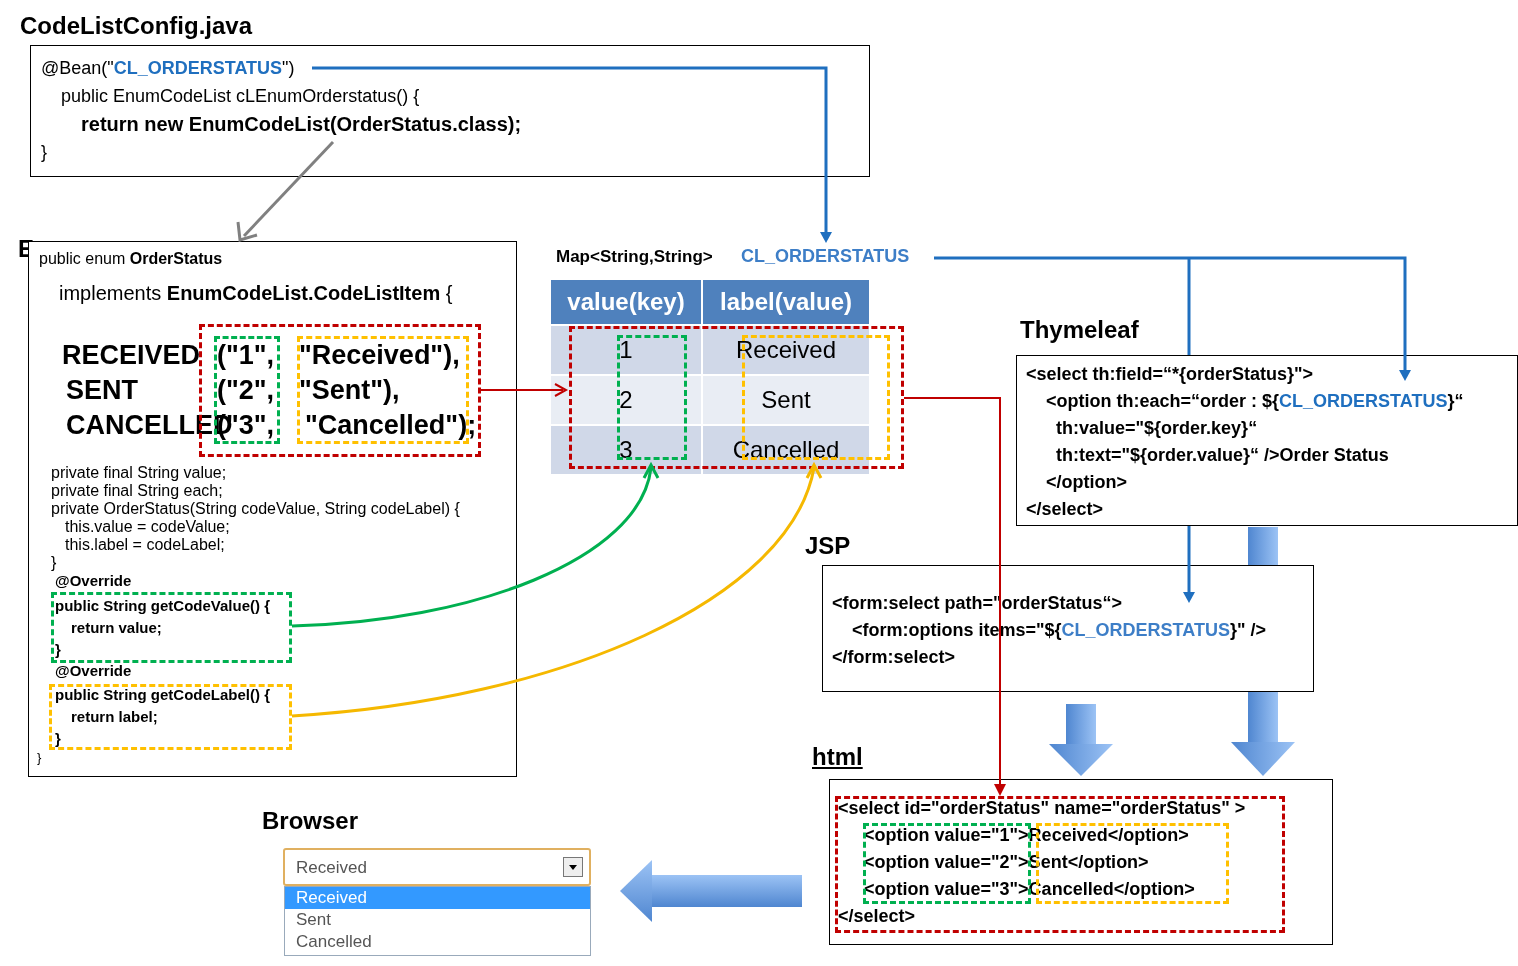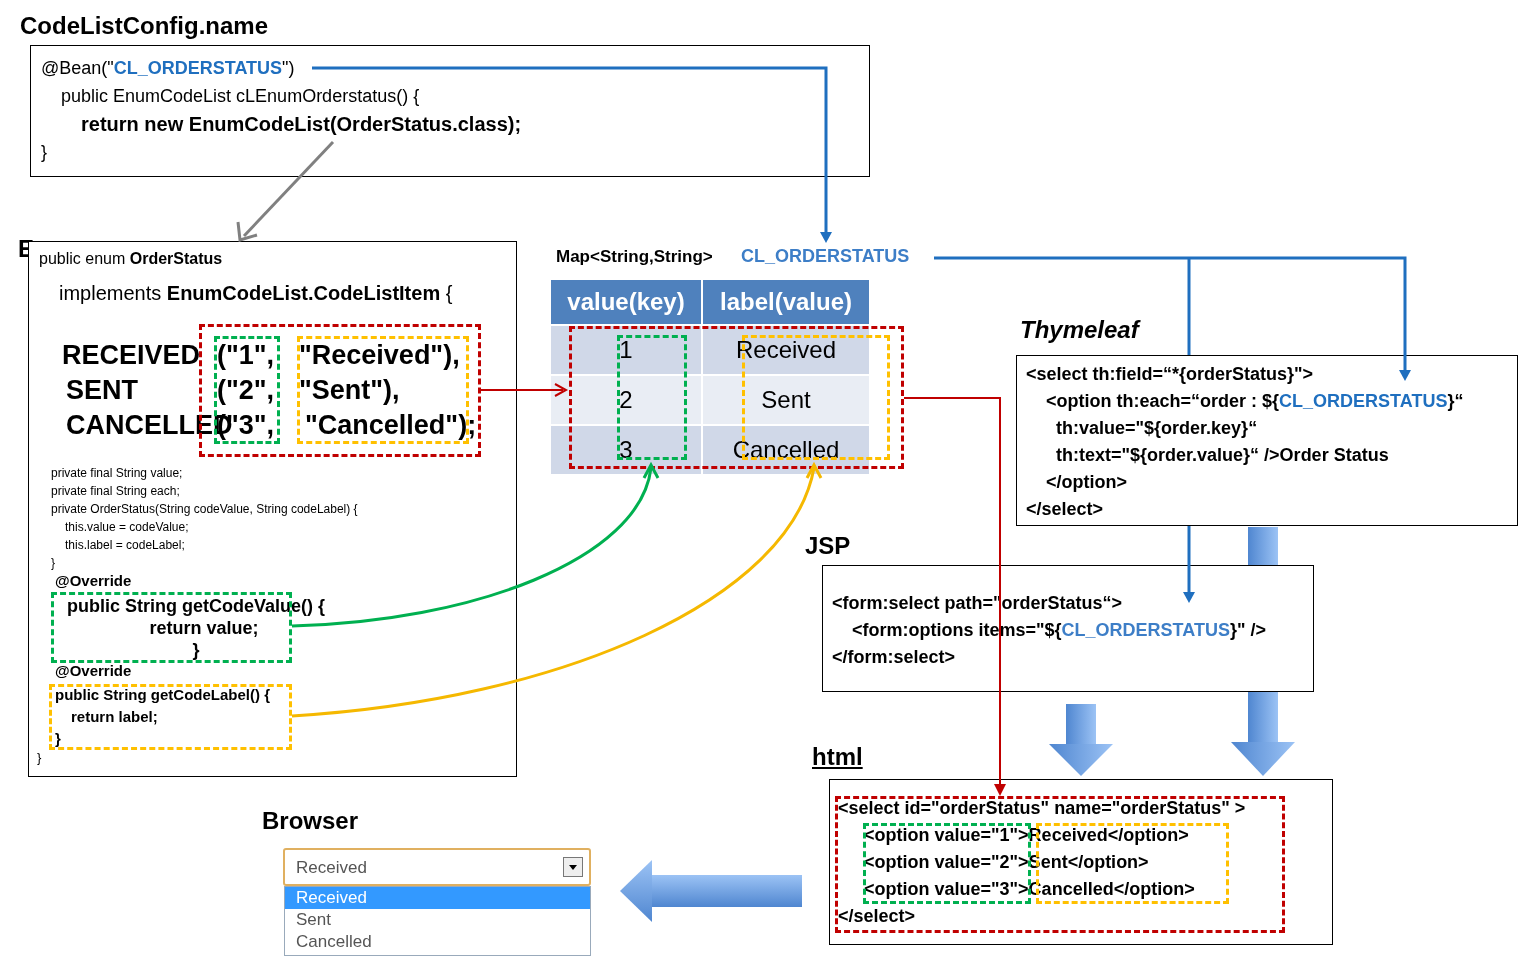--- a/index.html
+++ b/index.html
@@ -18,21 +18,21 @@
   svg.overlay { position:absolute; left:0; top:0; pointer-events:none; }
   table.map { position:absolute; border-collapse:collapse; font-size:24px; }
   table.map th { background:#4f81bd; color:#fff; font-weight:bold; height:44px; border-right:2px solid #fff; padding:0 10px; }
   table.map td { text-align:center; height:46px; border-right:2px solid #fff; border-top:2px solid #fff; }
   table.map tr.odd td { background:#d0d8e8; }
   table.map tr.even td { background:#e9edf4; }
 </style>
 </head>
 <body>
 
-<div class="heading" style="left:20px;top:12px;">CodeListConfig.name</div>
+<div class="heading" style="left:20px;top:12px;">CodeListConfig.java</div>
 <div class="box" style="left:30px;top:45px;width:840px;height:132px;font-size:18px;">
   <div class="abs code" style="left:10px;top:12px;"><span>@Bean("</span><span class="blue b">CL_ORDERSTATUS</span><span>")</span></div>
   <div class="abs code" style="left:30px;top:40px;">public EnumCodeList cLEnumOrderstatus() {</div>
   <div class="abs code b" style="left:50px;top:67px;font-size:20px;">return new EnumCodeList(OrderStatus.class);</div>
   <div class="abs code" style="left:10px;top:96px;">}</div>
 </div>
 
 <div class="heading" style="left:18px;top:207px;margin-top:28px;">Enum</div>
 <div class="box" style="left:28px;top:241px;width:489px;height:536px;">
   <div class="abs code" style="left:10px;top:8px;font-size:16px;"><span>public enum </span><span class="b">OrderStatus</span></div>
@@ -50,31 +50,31 @@
   </div>
   <div class="abs code b" style="left:270px;top:96px;font-size:27px;line-height:35px;">
     <div>"Received"),</div>
     <div>"Sent"),</div>
     <div style="padding-left:6px">"Cancelled");</div>
   </div>
   <div class="dash-red" style="left:170px;top:82px;width:282px;height:133px;"></div>
   <div class="dash-green" style="left:185px;top:94px;width:66px;height:108px;"></div>
   <div class="dash-yellow" style="left:268px;top:94px;width:172px;height:108px;"></div>
 
-  <div class="abs code" style="left:22px;top:222px;font-size:12px;line-height:18px;">
+  <div class="abs code" style="left:22px;top:222px;font-size:16px;line-height:18px;">
     <div>private final String value;</div>
     <div>private final String each;</div>
     <div>private OrderStatus(String codeValue, String codeLabel) {</div>
     <div style="padding-left:14px">this.value = codeValue;</div>
     <div style="padding-left:14px">this.label = codeLabel;</div>
     <div>}</div>
   </div>
 
   <div class="abs code b" style="left:26px;top:330px;font-size:15px;">@Override</div>
-  <div class="abs code b" style="left:38px;top:353px;font-size:18px;line-height:22px;text-align:center;">
+  <div class="abs code b" style="left:26px;top:353px;font-size:15px;line-height:22px;">
     <div>public String getCodeValue() {</div>
     <div style="padding-left:16px">return value;</div>
     <div>}</div>
   </div>
   <div class="dash-green" style="left:22px;top:350px;width:241px;height:71px;"></div>
 
   <div class="abs code b" style="left:26px;top:420px;font-size:15px;">@Override</div>
   <div class="abs code b" style="left:26px;top:442px;font-size:15px;line-height:22px;">
     <div>public String getCodeLabel() {</div>
     <div style="padding-left:16px">return label;</div>
@@ -105,21 +105,21 @@
     <tr class="odd">
       <td>3</td>
       <td>Cancelled</td>
     </tr>
   </tbody>
 </table>
 <div class="dash-red" style="left:569px;top:326px;width:335px;height:143px;"></div>
 <div class="dash-green" style="left:617px;top:335px;width:70px;height:125px;"></div>
 <div class="dash-yellow" style="left:742px;top:335px;width:148px;height:125px;"></div>
 
-<div class="heading" style="left:1020px;top:316px;font-style:italic;">Thymeleaf</div>
+<div class="heading" style="left:1020px;top:316px;">Thymeleaf</div>
 <div class="box" style="left:1016px;top:355px;width:502px;height:171px;font-size:18px;font-weight:bold;">
   <div class="abs code" style="left:9px;top:8px;">&lt;select th:field=“*{orderStatus}"&gt;</div>
   <div class="abs code" style="left:29px;top:35px;"><span>&lt;option th:each=“order  :  ${</span><span class="blue">CL_ORDERSTATUS</span><span>}“</span></div>
   <div class="abs code" style="left:39px;top:62px;">th:value="${order.key}“</div>
   <div class="abs code" style="left:39px;top:89px;">th:text="${order.value}“ /&gt;Order Status</div>
   <div class="abs code" style="left:29px;top:116px;">&lt;/option&gt;</div>
   <div class="abs code" style="left:9px;top:143px;">&lt;/select&gt;</div>
 </div>
 
 <div class="heading" style="left:805px;top:532px;">JSP</div>

